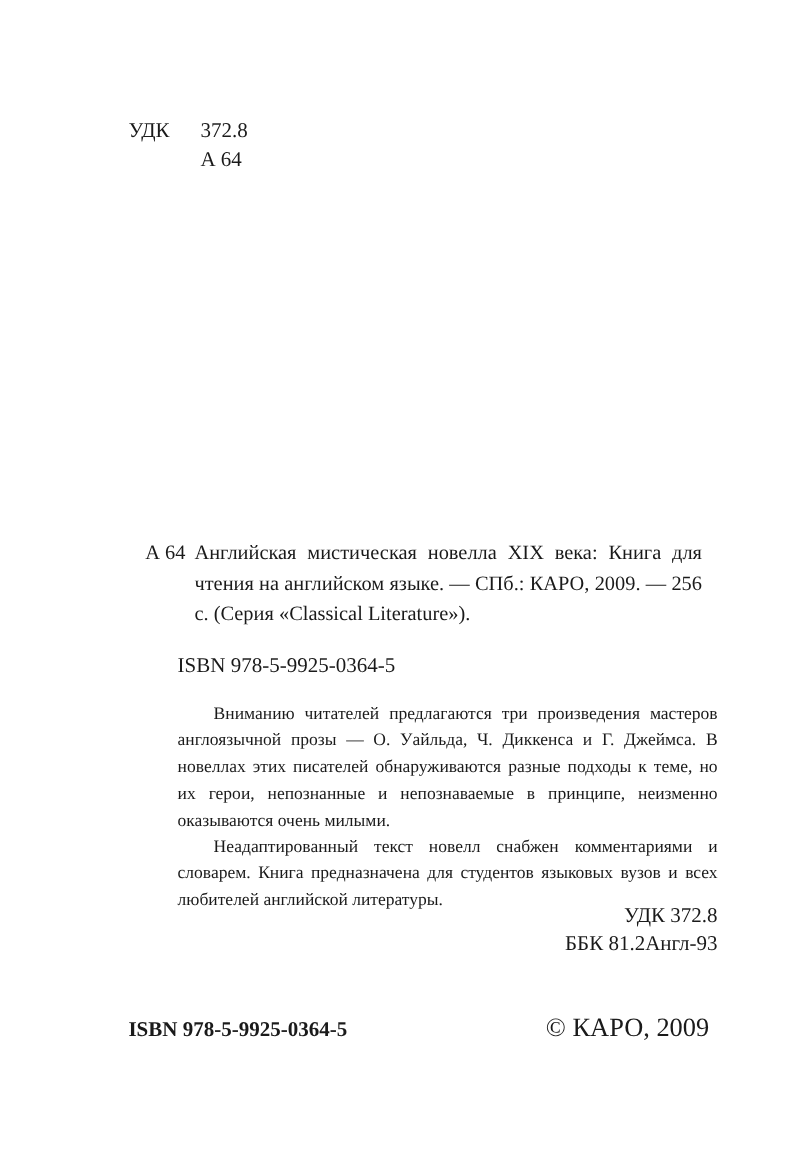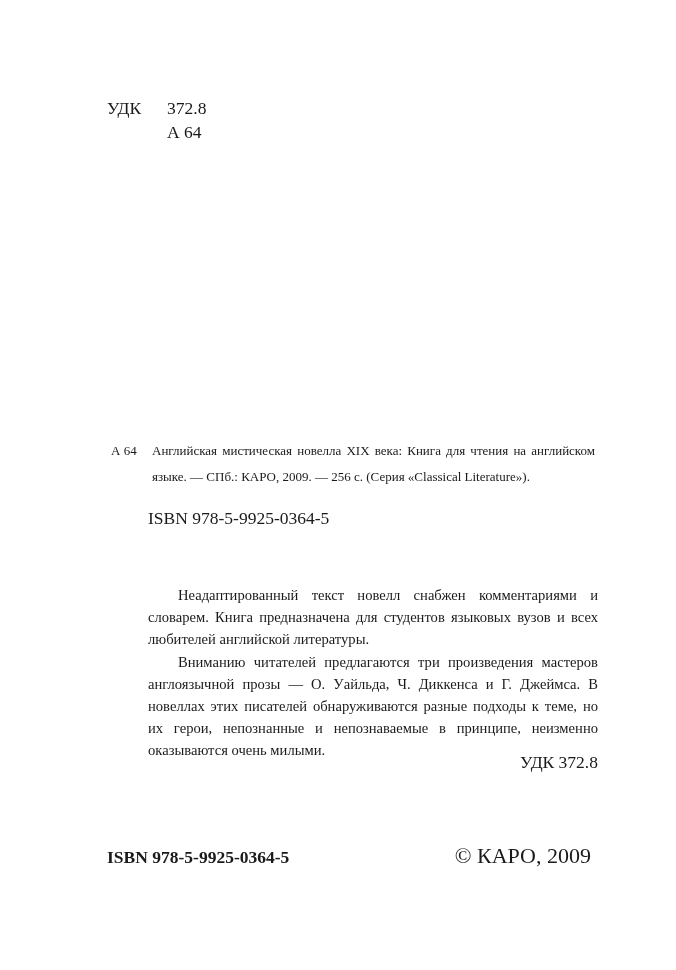--- a/index.html
+++ b/index.html
@@ -46,25 +46,25 @@
   }
 
   
   .biblio {
     position: absolute;
     left: 107px;
     top: 434px;
     width: 492px;
   }
   .biblio-entry {
-    font-size: 13px;
+    font-size: 17px;
     line-height: 25.5px;
     text-align: justify;
     text-indent: 0;
-    margin: 4px;
+    margin: 14px;
     padding-left: 41px;
   }
   .biblio-entry .entry-code {
     display: inline-block;
     width: 41px;
     margin-left: -41px;
   }
 
   .isbn-line {
     font-size: 17.5px;
@@ -138,26 +138,27 @@
       <span class="cip-label"></span><span class="cip-value">А 64</span>
     </div>
   </div>
 
   <div class="biblio">
     <p class="biblio-entry"><span class="entry-code">А 64</span><span>Английская мистическая новелла XIX века: Книга для чтения на английском языке. — СПб.: КАРО, 2009. — 256 с. (Серия «Classical Literature»).</span></p>
     <div class="isbn-line">ISBN 978-5-9925-0364-5</div>
   </div>
 
   <div class="annotation">
+    <p>Вниманию читателей предлагаются три произведения мастеров англоязычной прозы — О. Уайльда, Ч. Диккенса и Г. Джеймса. В новеллах этих писателей обнаруживаются разные подходы к теме, но их герои, непознанные и непознаваемые в принципе, неизменно оказываются очень милыми.</p>
     <p>Неадаптированный текст новелл снабжен комментариями и словарем. Книга предназначена для студентов языковых вузов и всех любителей английской литературы.</p>
-    <p>Вниманию читателей предлагаются три произведения мастеров англоязычной прозы — О. Уайльда, Ч. Диккенса и Г. Джеймса. В новеллах этих писателей обнаруживаются разные подходы к теме, но их герои, непознанные и непознаваемые в принципе, неизменно оказываются очень милыми.</p>
   </div>
 
   <div class="cip-repeat">
     <span>УДК 372.8</span>
+    <span>ББК 81.2Англ-93</span>
   </div>
 
   <div class="footer">
     <span class="footer-isbn">ISBN 978-5-9925-0364-5</span>
     <span class="footer-copyright">© КАРО, 2009</span>
   </div>
 
 </div>
 
 </body></html>

